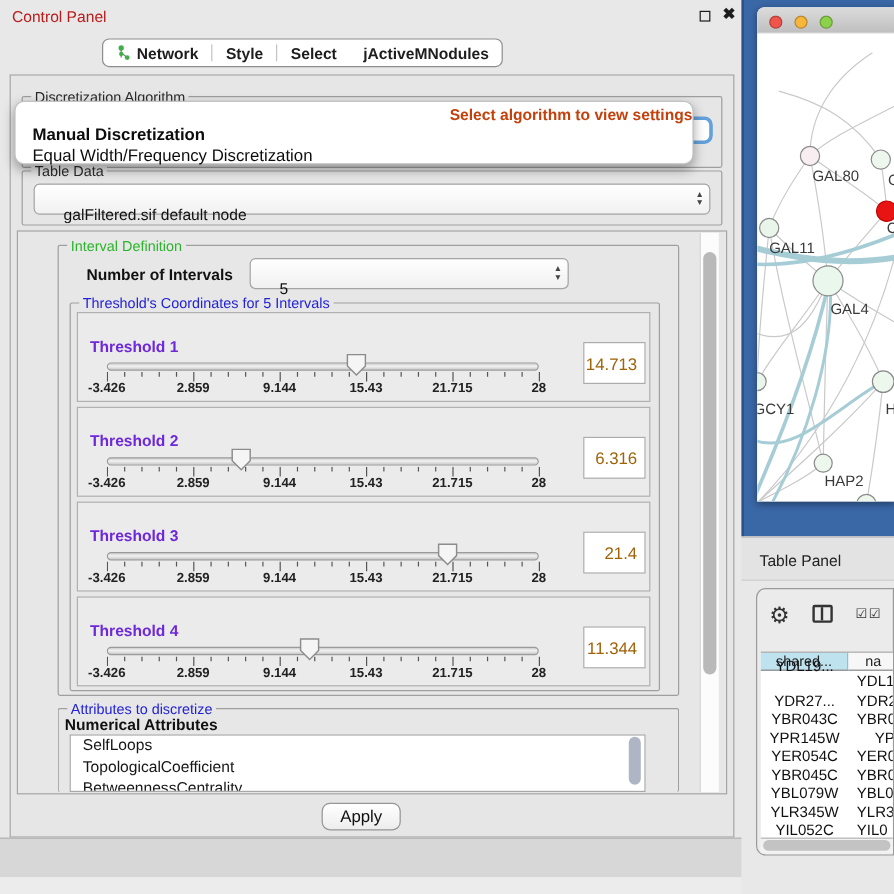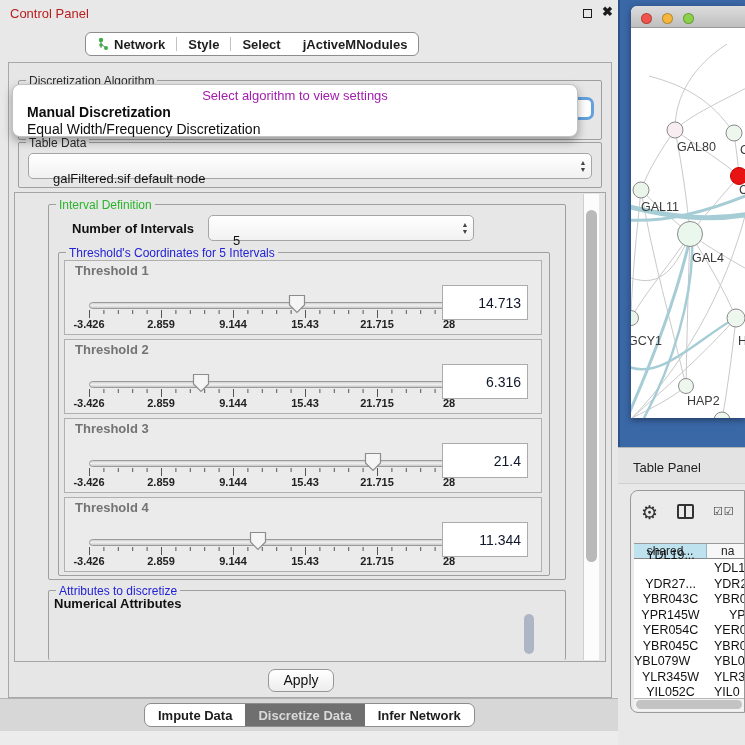--- a/index.html
+++ b/index.html
@@ -26,48 +26,48 @@
   
   .group { position:absolute; border:1px solid #9f9f9f; border-radius:2px; }
   .group-label { position:absolute; font-size:12px; background:#e6e6e6; padding:0 3px; white-space:nowrap; }
   .lbl-dark { color:#2b2b2b; }
   .lbl-green { color:#2cb52c; }
   .lbl-blue { color:#2222d6; }
 
   
   #algo-popup { left:12px; top:84px; width:566px; height:53px; background:#fff;
       border:1px solid #c2c2c2; border-radius:8px; box-shadow:0 4px 10px rgba(0,0,0,.35); z-index:30; }
-  #popup-hint { position:absolute; left:0; right:0; top:3px; text-align:center; font-size:13px; color:#a21caf; }
+  #popup-hint { position:absolute; left:0; right:0; top:3px; text-align:right; font-size:13px; color:#c2410c;font-weight:bold; }
   .popup-opt { position:absolute; left:14px; font-size:14px; color:#0d0d0d; white-space:nowrap; }
   #combo-focus-sliver { left:554px; top:97px; width:40px; height:23px; background:#fff;
       border:3px solid #63a1dc; border-radius:7px; z-index:10; }
 
   
   .combo { position:absolute; background:linear-gradient(#ffffff,#f1f1f1); border:1px solid #a5a5a5;
       border-radius:5px; font-size:13px; color:#111; display:flex; align-items:center; }
   .combo-text { padding-left:24px; flex:1; white-space:nowrap; overflow:hidden;margin-top:24px; }
   .stepper { width:16px; text-align:center; font-size:7px; line-height:7px; color:#444; }
 
   
   #main-panel { left:14px; top:192px; width:592px; height:470px; background:#e7e7e7; border:1px solid #a5a5a5; }
   #main-vscroll-track { left:583px; top:194px; width:16px; height:466px; background:#fcfcfc; border-left:1px solid #d0d0d0; }
   #main-vscroll-thumb { left:586px; top:210px; width:11px; height:352px; background:#b9b9b9; border-radius:6px; }
 
   .bold-label { position:absolute; font-size:13px; font-weight:bold; color:#111; white-space:nowrap; }
 
   
   .thr-panel { position:absolute; left:64px; width:478px; height:75px; background:#ebebeb; border:1px solid #b0b0b0; }
-  .thr-title { position:absolute; left:10px; top:2px; font-size:13px; font-weight:bold; color:#737373; }
+  .thr-title { position:absolute; left:10px; top:20px; font-size:13px; font-weight:bold; color:#6d28d9; }
   .thr-track { position:absolute; left:24px; top:41px; width:360px; height:7px; border:1px solid #9a9a9a; border-radius:4px;
       background:linear-gradient(#cfcfcf,#f2f2f2 45%,#c9c9c9); }
   .thr-handle { position:absolute; top:33px; width:18px; height:20px; }
   .thr-ticks { position:absolute; left:24px; top:49px; width:361px; height:9px; }
   .thr-ticklabel { position:absolute; top:57px; transform:translateX(-50%); font-size:11px; font-weight:bold; color:#222; white-space:nowrap; }
-  .thr-value { position:absolute; left:377px; top:24px; width:86px; height:35px; background:#fff; border:1px solid #ababab;
-      font-size:14px; color:#0f172a; text-align:right; padding:9px 6px 0 0; }
+  .thr-value { position:absolute; left:421px; top:24px; width:52px; height:35px; background:#fff; border:1px solid #ababab;
+      font-size:14px; color:#a16207; text-align:right; padding:9px 6px 0 0; }
 
   
   #attr-list { left:58px; top:612px; width:480px; height:48px; background:#fff; border:1px solid #a8a8a8; overflow:hidden; }
   .attr-item { font-size:13px; color:#161616; padding:0 0 3px 10px; white-space:nowrap; }
   #attr-scroll { left:524px; top:614px; width:10px; height:40px; background:#aeb6c6; border-radius:5px; }
 
   
   #apply-btn { left:268px; top:669px; width:66px; height:23px; background:linear-gradient(#ffffff,#ededed);
       border:1px solid #969696; border-radius:7px; font-size:14px; color:#111; text-align:center; line-height:21px; }
   #bottom-strip { left:0; top:698px; width:618px; height:33px; background:#d7d7d7; border-top:1px solid #b2b2b2; }
@@ -337,31 +337,31 @@
         <svg class="thr-handle" viewBox="0 0 18 20" width="18" height="20" style="left: 184.197px;">
           <path d="M1.5,1.5 h15 v9.5 l-7.5,7.5 l-7.5,-7.5 z" fill="#f5f5f5" stroke="#8c8c8c" stroke-width="1.2"></path>
         </svg>
         <div class="thr-value">11.344</div>
       </div>
     </div>
 
   <div class="group" style="left:48px; top:590px; width:518px; height:70px; border-bottom:none;"></div>
   <div class="group-label lbl-blue" style="left:56px; top:584px; background:#e7e7e7;">Attributes to discretize</div>
   <div class="bold-label" style="left:54px; top:596px;">Numerical Attributes</div>
+  <div id="attr-list" class="abs">
+      <div class="attr-item">SelfLoops</div>
+      <div class="attr-item">TopologicalCoefficient</div>
+      <div class="attr-item">BetweennessCentrality</div>
+    </div>
   <div id="attr-scroll" class="abs"></div>
 
   <button id="apply-btn" class="abs">Apply</button>
 
   <div id="bottom-strip" class="abs"></div>
   <div id="bottom-pad" class="abs"></div>
-  <div id="bottom-tab-bar" class="abs">
-      <div class="btab">Impute Data</div>
-      <div class="btab selected">Discretize Data</div>
-      <div class="btab">Infer Network</div>
-    </div>
 </div>
 
 <div id="right-panel" class="abs">
   <div id="blue-bg" class="abs"></div>
   <div id="net-window" class="abs">
     <div id="net-titlebar" class="abs">
       <div class="tlight" id="tl-red" style="left: 10px; background: rgb(241, 84, 76);"></div>
       <div class="tlight" id="tl-yellow" style="left: 31px; background: rgb(245, 182, 59);"></div>
       <div class="tlight" id="tl-green" style="left: 52px; background: rgb(139, 210, 74);"></div>
     </div>
@@ -427,21 +427,21 @@
         <div class="grid-row-cell" style="left: 0px; top: 32.5px; width: 73px; text-align: center;">YDR27...</div>
         <div class="grid-row-cell" style="left: 80px; top: 32.5px; width: 32px;">YDR2</div>
         <div class="grid-row-cell" style="left: 0px; top: 48px; width: 73px; text-align: center;">YBR043C</div>
         <div class="grid-row-cell" style="left: 80px; top: 48px; width: 32px;">YBR0</div>
         <div class="grid-row-cell" style="left: 0px; top: 63.5px; width: 73px; text-align: center;">YPR145W</div>
         <div class="grid-row-cell" style="left: 80px; top: 63.5px; width: 32px; margin-left: 15px;">YPR1</div>
         <div class="grid-row-cell" style="left: 0px; top: 79px; width: 73px; text-align: center;">YER054C</div>
         <div class="grid-row-cell" style="left: 80px; top: 79px; width: 32px;">YER0</div>
         <div class="grid-row-cell" style="left: 0px; top: 94.5px; width: 73px; text-align: center;">YBR045C</div>
         <div class="grid-row-cell" style="left: 80px; top: 94.5px; width: 32px;">YBR0</div>
-        <div class="grid-row-cell" style="left: 0px; top: 110px; width: 73px; text-align: left;">YBL079W</div>
+        <div class="grid-row-cell" style="left: 0px; top: 110px; width: 73px; text-align: center;">YBL079W</div>
         <div class="grid-row-cell" style="left: 80px; top: 110px; width: 32px;">YBL0</div>
         <div class="grid-row-cell" style="left: 0px; top: 125.5px; width: 73px; text-align: center;">YLR345W</div>
         <div class="grid-row-cell" style="left: 80px; top: 125.5px; width: 32px;">YLR3</div>
         <div class="grid-row-cell" style="left: 0px; top: 141px; width: 73px; text-align: center;">YIL052C</div>
         <div class="grid-row-cell" style="left: 80px; top: 141px; width: 32px;">YIL0</div>
       </div>
     <div id="hscroll-track" class="abs"></div>
     <div id="hscroll-thumb" class="abs"></div>
   </div>
 </div>

